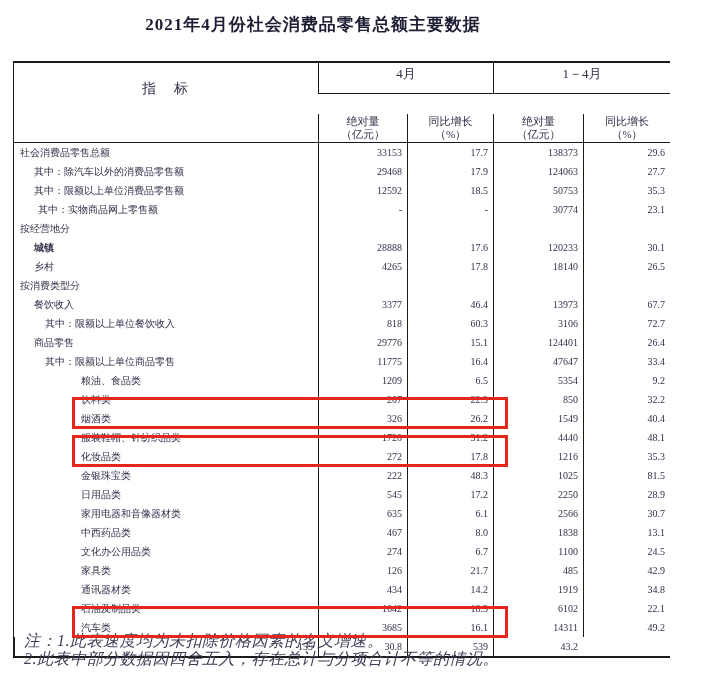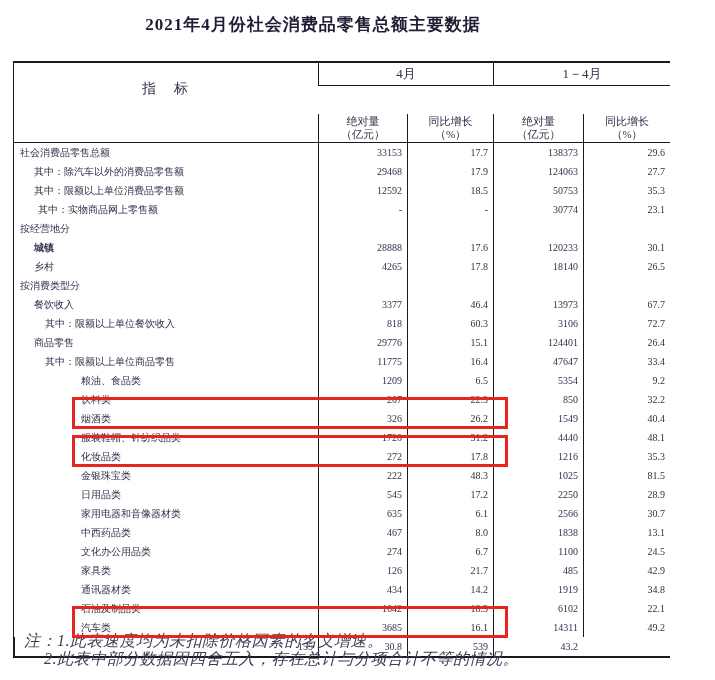--- a/index.html
+++ b/index.html
@@ -22,21 +22,21 @@
   }
   .grid{display:grid;grid-template-columns:304px 89px 86px 90px 87px;}
   .hgrid{display:grid;grid-template-columns:304px 175px 177px;}
   .cell,.hcell{box-sizing:border-box;overflow:hidden;white-space:nowrap;}
   .hcell{text-align:center;font-size:13px;}
   .h-indicator{
     grid-row:1 / span 2;display:flex;align-items:center;justify-content:center;
     font-size:14px;letter-spacing:2px;height:51px;
   }
   .h-group{
-    height:23px;line-height:22px;
+    height:31px;line-height:22px;
     border-left:1px solid var(--line,#1a1a1a);
     border-bottom:1px solid var(--line,#1a1a1a);
   }
   .h-sub{
     height:28px;font-size:11px;line-height:13px;padding-top:1px;
     border-left:1px solid var(--line,#1a1a1a);
   }
   .hrow2{display:grid;grid-template-columns:304px 89px 86px 90px 87px;
     border-bottom:1px solid var(--line,#1a1a1a);}
   .trow{height:19px;line-height:19px;font-size:10px;}
@@ -48,21 +48,21 @@
   .hbox{
     position:absolute;left:58px;width:430px;height:26px;
     border:3px solid var(--accent,#e8251d);
     pointer-events:none;z-index:5;
   }
   .notes{
     position:absolute;left:24px;top:632px;font-size:16px;
     font-style:italic;letter-spacing:0.5px;color:var(--notes,#3c3c55);
     line-height:18px;
   }
-  .note-line2{margin-left:20px;}
+  .note-line2{}
 </style>
 </head>
 <body style="--accent: #e8251d; --line: #1a1a1a; --title: #1d1d33; --text: #30304a; --notes: #3c3c55;">
 
 <div class="page-title">2021年4月份社会消费品零售总额主要数据</div>
 
 <div class="table-wrap">
   <div class="hgrid">
     <div class="hcell h-indicator">指　标</div>
     <div class="hcell h-group">4月</div>

